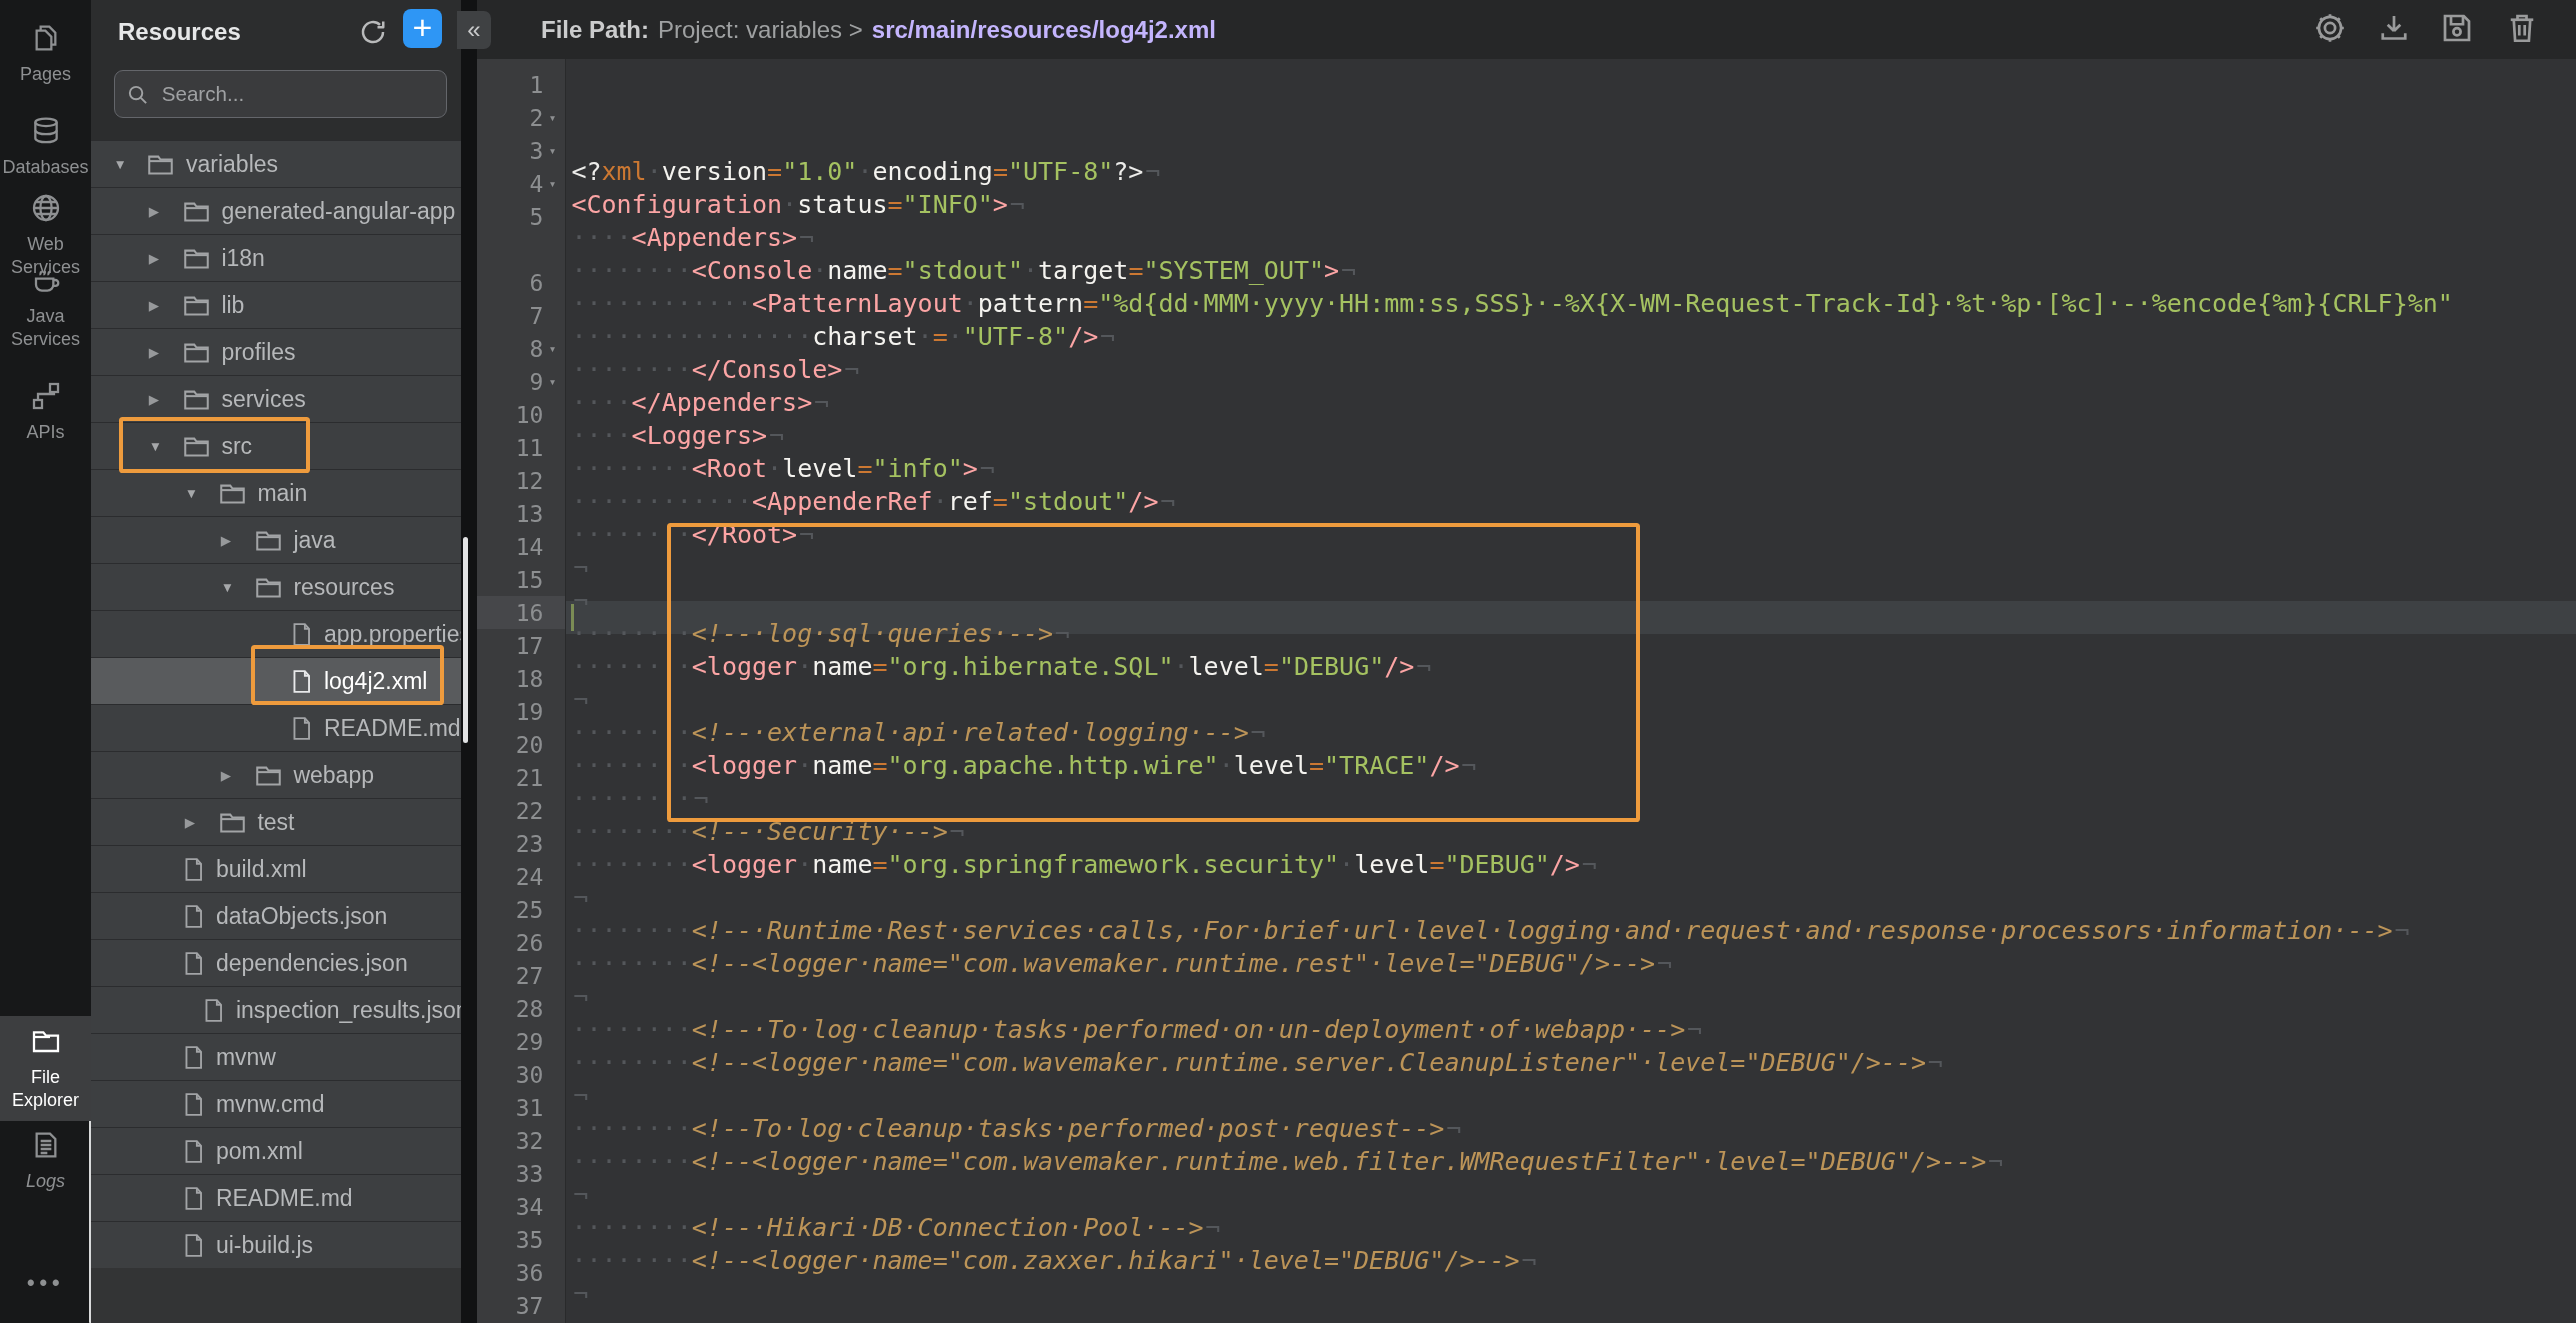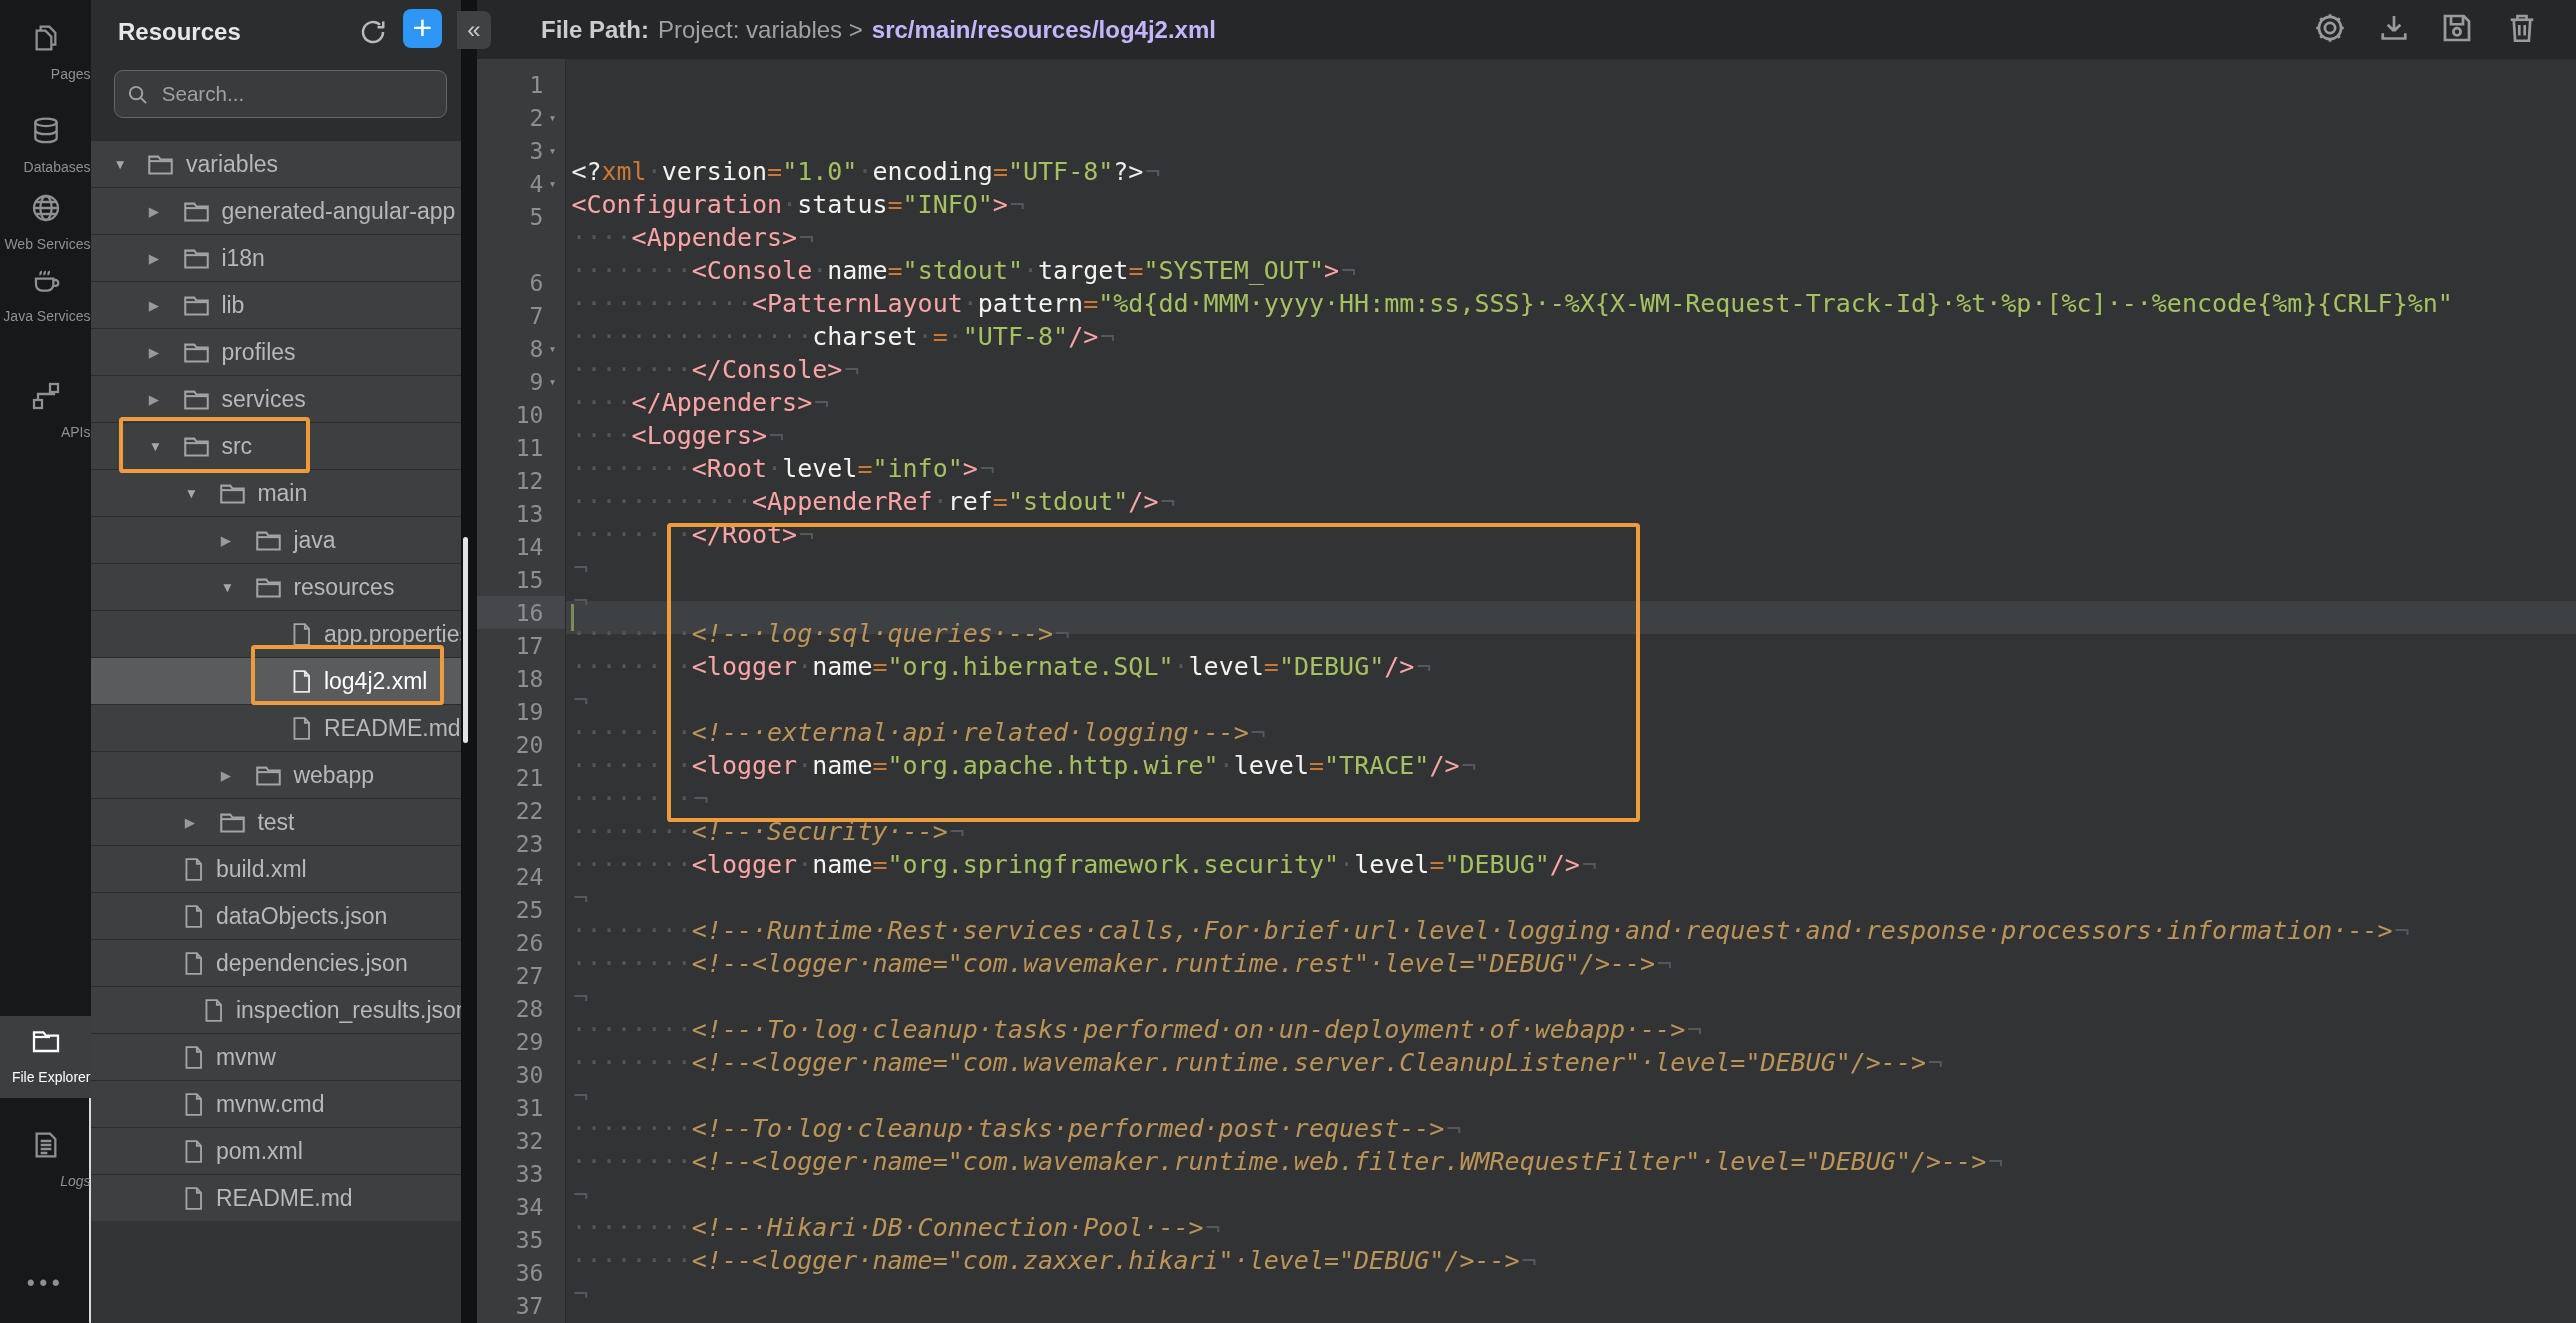--- a/index.html
+++ b/index.html
@@ -3,21 +3,21 @@
 <meta charset="utf-8">
 <style>
   html,body{margin:0;padding:0;background:#1a1a1a}
   body{position:relative;width:2576px;height:1324px;overflow:hidden;
        font-family:"Liberation Sans",sans-serif;-webkit-font-smoothing:antialiased}
 
   
   #rail{position:absolute;left:0;top:0;width:91px;height:1324px;background:#171819}
   .rail-item{position:absolute;left:0;width:91px;display:flex;flex-direction:column;
              align-items:center;gap:6.3px;color:#8e9092;cursor:pointer;padding:9px 0}
-  .rail-item .lbl{font-size:14px;line-height:23px;text-align:right;width:90px}
+  .rail-item .lbl{font-size:18px;line-height:23px;text-align:center;width:90px}
   .rail-item svg{stroke:currentColor;fill:none;stroke-width:1.7}
   .rail-item.active{background:#3d3e40;color:#fff;width:91px}
   .rail-dots{position:absolute;left:0;width:91px;text-align:center;color:#8e9092;
              font-size:23px;letter-spacing:4.5px}
   .rail-thumb{position:absolute;left:89px;top:1062px;width:5.4px;height:262px;
               background:#d9dadb;border-radius:2.7px}
 
   
   #panel{position:absolute;left:91px;top:0;width:370px;height:1324px;background:#333435}
   .panel-head{position:absolute;left:0;top:0;width:370px;height:140px;background:#2c2d2e}
@@ -389,20 +389,30 @@
       <div class="tree-row" style="padding-left: 56px;">
         <span class="tw"></span>
         <span class="t-ico">
           <svg width="21.5" height="25" viewBox="0 0 20 24">
             <path d="M3 2h10l4 4.5V22H3z"></path>
             <path d="M13 2v4.5h4"></path>
           </svg>
         </span>
         <span>README.md</span>
       </div>
+      <div class="tree-row" style="padding-left: 56px;">
+        <span class="tw"></span>
+        <span class="t-ico">
+          <svg width="21.5" height="25" viewBox="0 0 20 24">
+            <path d="M3 2h10l4 4.5V22H3z"></path>
+            <path d="M13 2v4.5h4"></path>
+          </svg>
+        </span>
+        <span>ui-build.js</span>
+      </div>
     </div>
 </section>
 
 <div class="black-strip"></div>
 <div class="tree-thumb"></div>
 <div class="head-black"></div>
 <div class="collapse-tab">«</div>
 
 <header id="ed-header">
   <span class="fp-label">File Path:</span>

